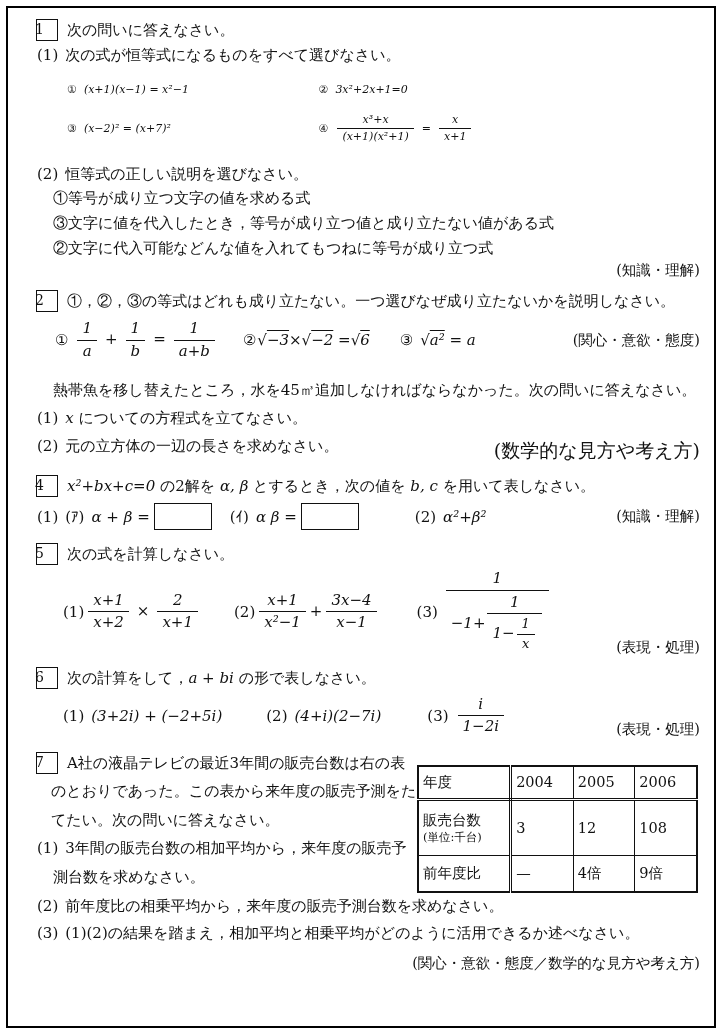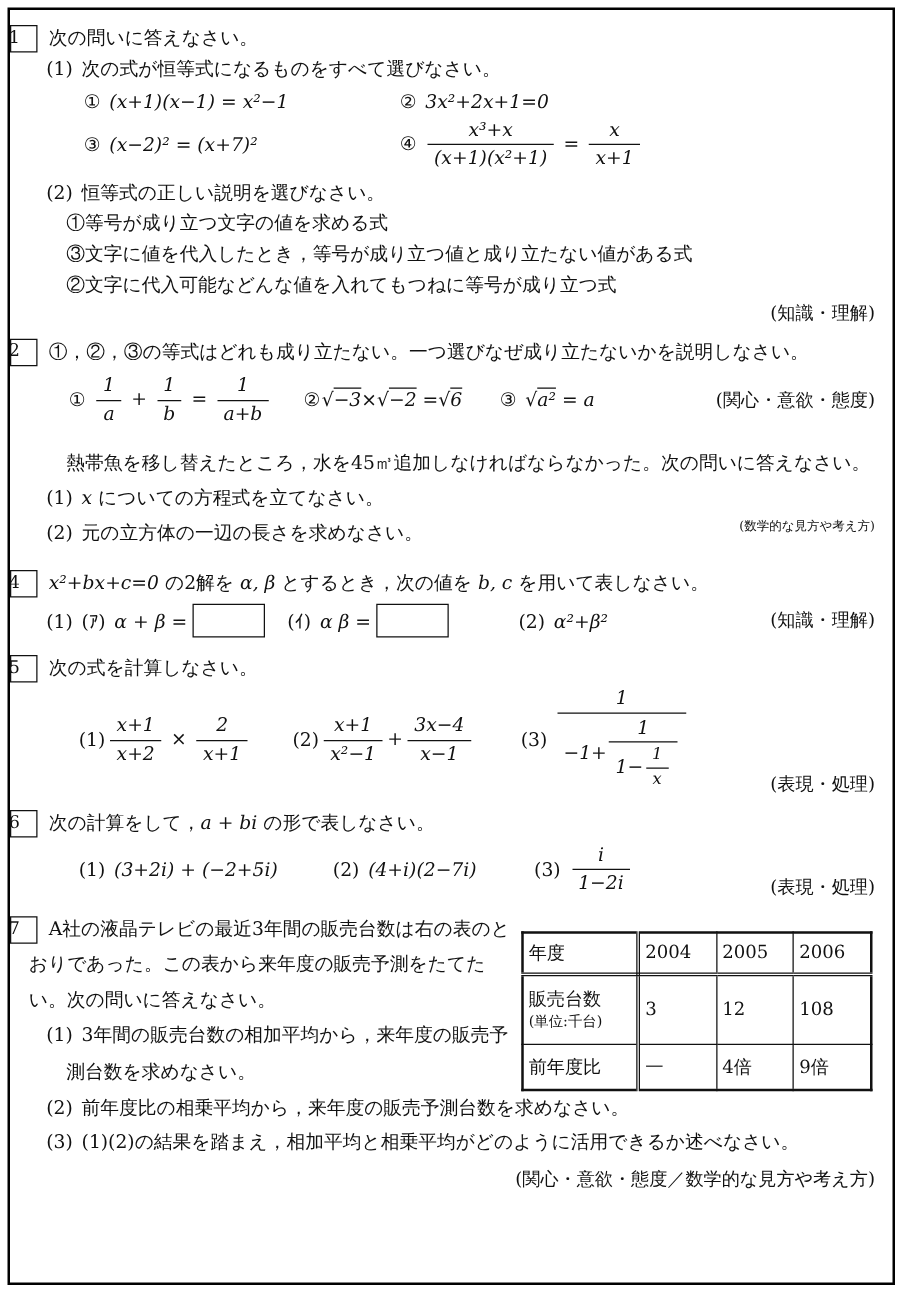--- a/index.html
+++ b/index.html
@@ -14,40 +14,40 @@
   }
   .prob{margin-bottom:9px;}
   .line{font-size:15px;line-height:1.65;}
   .lh18{line-height:1.85;}
   .lh19{line-height:1.9;}
   .pnum{
     display:inline-block;width:20px;height:20px;border:1.5px solid #111;
     text-align:center;line-height:19px;font-size:14px;margin-right:9px;
     vertical-align:1px;font-style:normal;
   }
-  .hang{text-indent:-15px;}
+  .hang{text-indent:-15px;margin-left:28px;}
   .hang2{padding-left:30px;text-indent:-16px;}
   .ind1{padding-left:14px;}
   .ind2{padding-left:30px;}
   .math{font-style:italic;}
   .lab{font-style:normal;margin-right:7px;}
   .cat{text-align:right;font-size:14.5px;}
-  .catR{float:right;font-style:normal;font-size:10px;}
+  .catR{float:right;font-style:normal;font-size:19px;}
   .eqrow{display:flex;align-items:center;font-size:15px;}
   .cell{display:inline-flex;align-items:center;}
   .frac{display:inline-block;vertical-align:middle;text-align:center;line-height:1.3;margin:2px 2px;}
   .frac>.num{display:block;border-bottom:1px solid #111;padding:0 5px 1px;}
   .frac>.den{display:block;padding:1px 5px 0;}
   .frac .frac{margin:1px 2px;}
   .fsm{font-size:13px;}
   .rad{text-decoration:overline;}
   .blank{display:inline-block;width:56px;height:25px;border:1.5px solid #111;vertical-align:middle;background:#fff;}
   .opsp{margin:0 6px;}
   
-  .p1row{padding-left:44px;margin:3px 0;font-size:15px;}
+  .p1row{padding-left:44px;margin:15px 0;font-size:11px;}
   .p1cell1{display:inline-block;width:248px;vertical-align:middle;}
   .p1cell2{display:inline-block;vertical-align:middle;}
   
   .p7top{display:flex;}
   .p7left{width:408px;}
   .p7right{margin-left:auto;padding-top:16px;padding-right:2px;}
   table.p7t{border-collapse:collapse;border:2px solid #111;font-size:14.5px;}
   table.p7t td{border:1px solid #111;text-align:left;vertical-align:middle;padding:2px 4px;}
   table.p7t td.c0{width:88px;border-right:3px double #111;}
   table.p7t td.cv{width:54px;}

